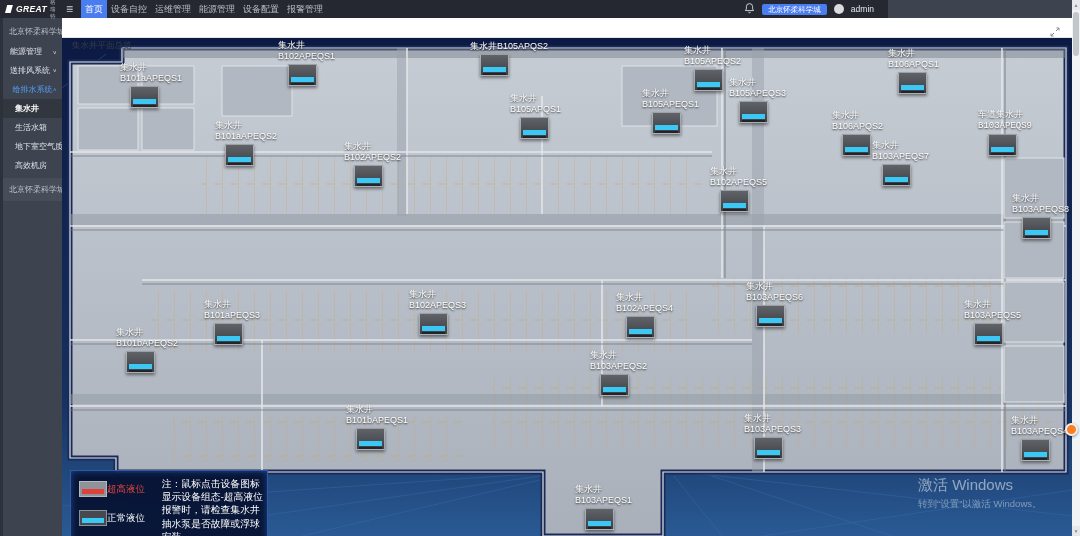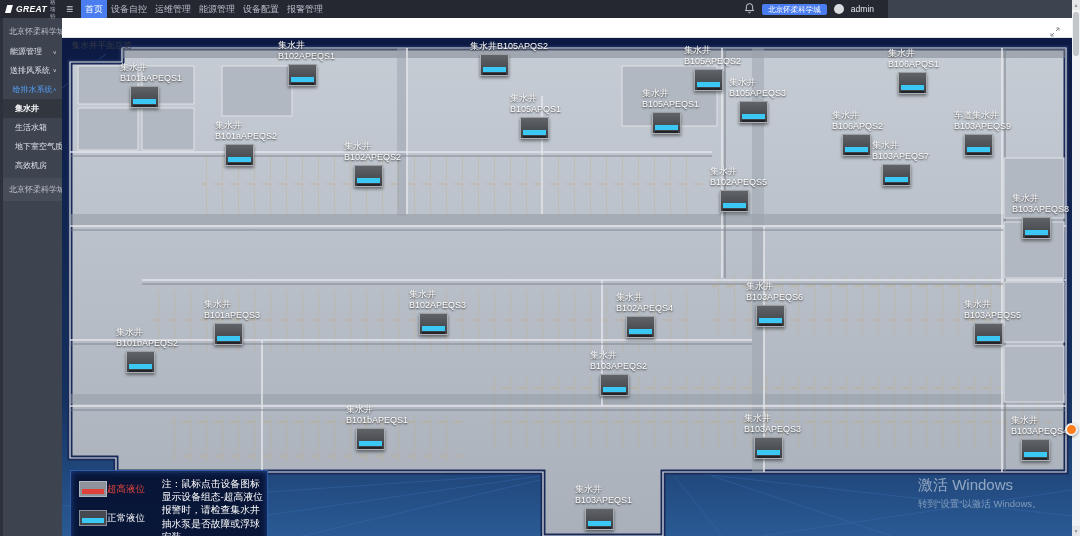--- a/index.html
+++ b/index.html
@@ -277,21 +277,21 @@
         <div class="marker" style="left: 770px; top: 72px;">
           <div class="m-t">集水井</div>
           <div class="m-t">B106APQS2</div>
           <div class="m-icon"></div>
         </div>
         <div class="marker" style="left: 810px; top: 102px;">
           <div class="m-t">集水井</div>
           <div class="m-t">B103APEQS7</div>
           <div class="m-icon"></div>
         </div>
-        <div class="marker" style="left: 892px; top: 72px;">
+        <div class="marker" style="left: 916px; top: 72px; font-family: Liberation Mono, monospace;">
           <div class="m-t">车道集水井</div>
           <div class="m-t">B103APEQS9</div>
           <div class="m-icon"></div>
         </div>
         <div class="marker" style="left: 648px; top: 128px;">
           <div class="m-t">集水井</div>
           <div class="m-t">B102APEQS5</div>
           <div class="m-icon"></div>
         </div>
         <div class="marker" style="left: 950px; top: 155px;">

